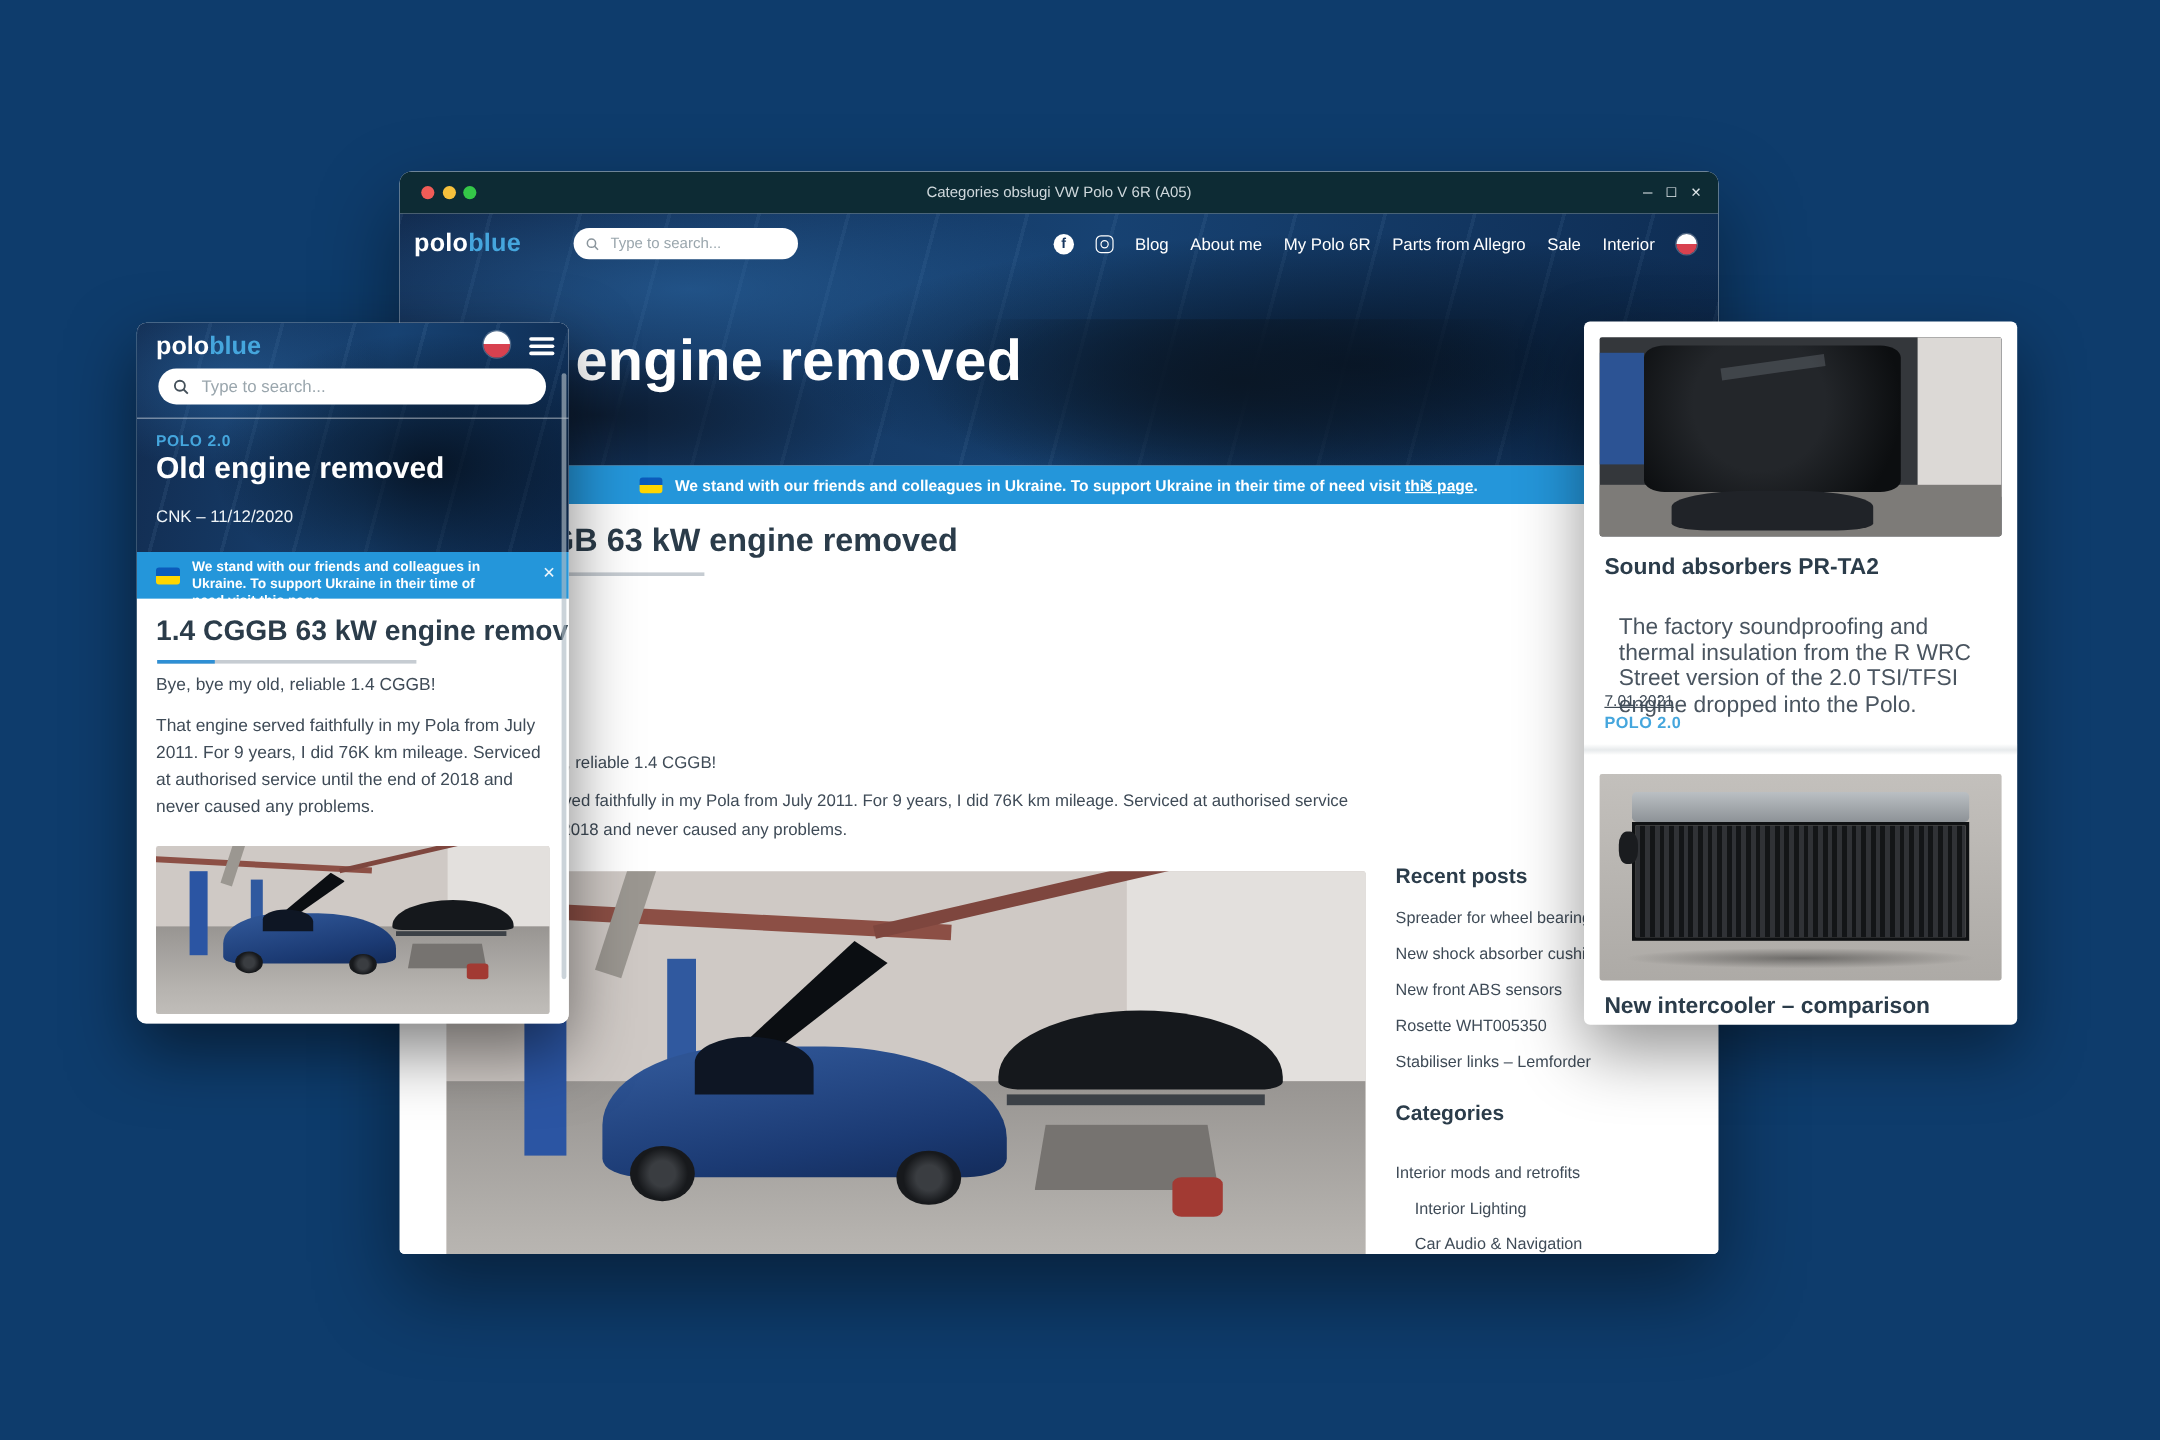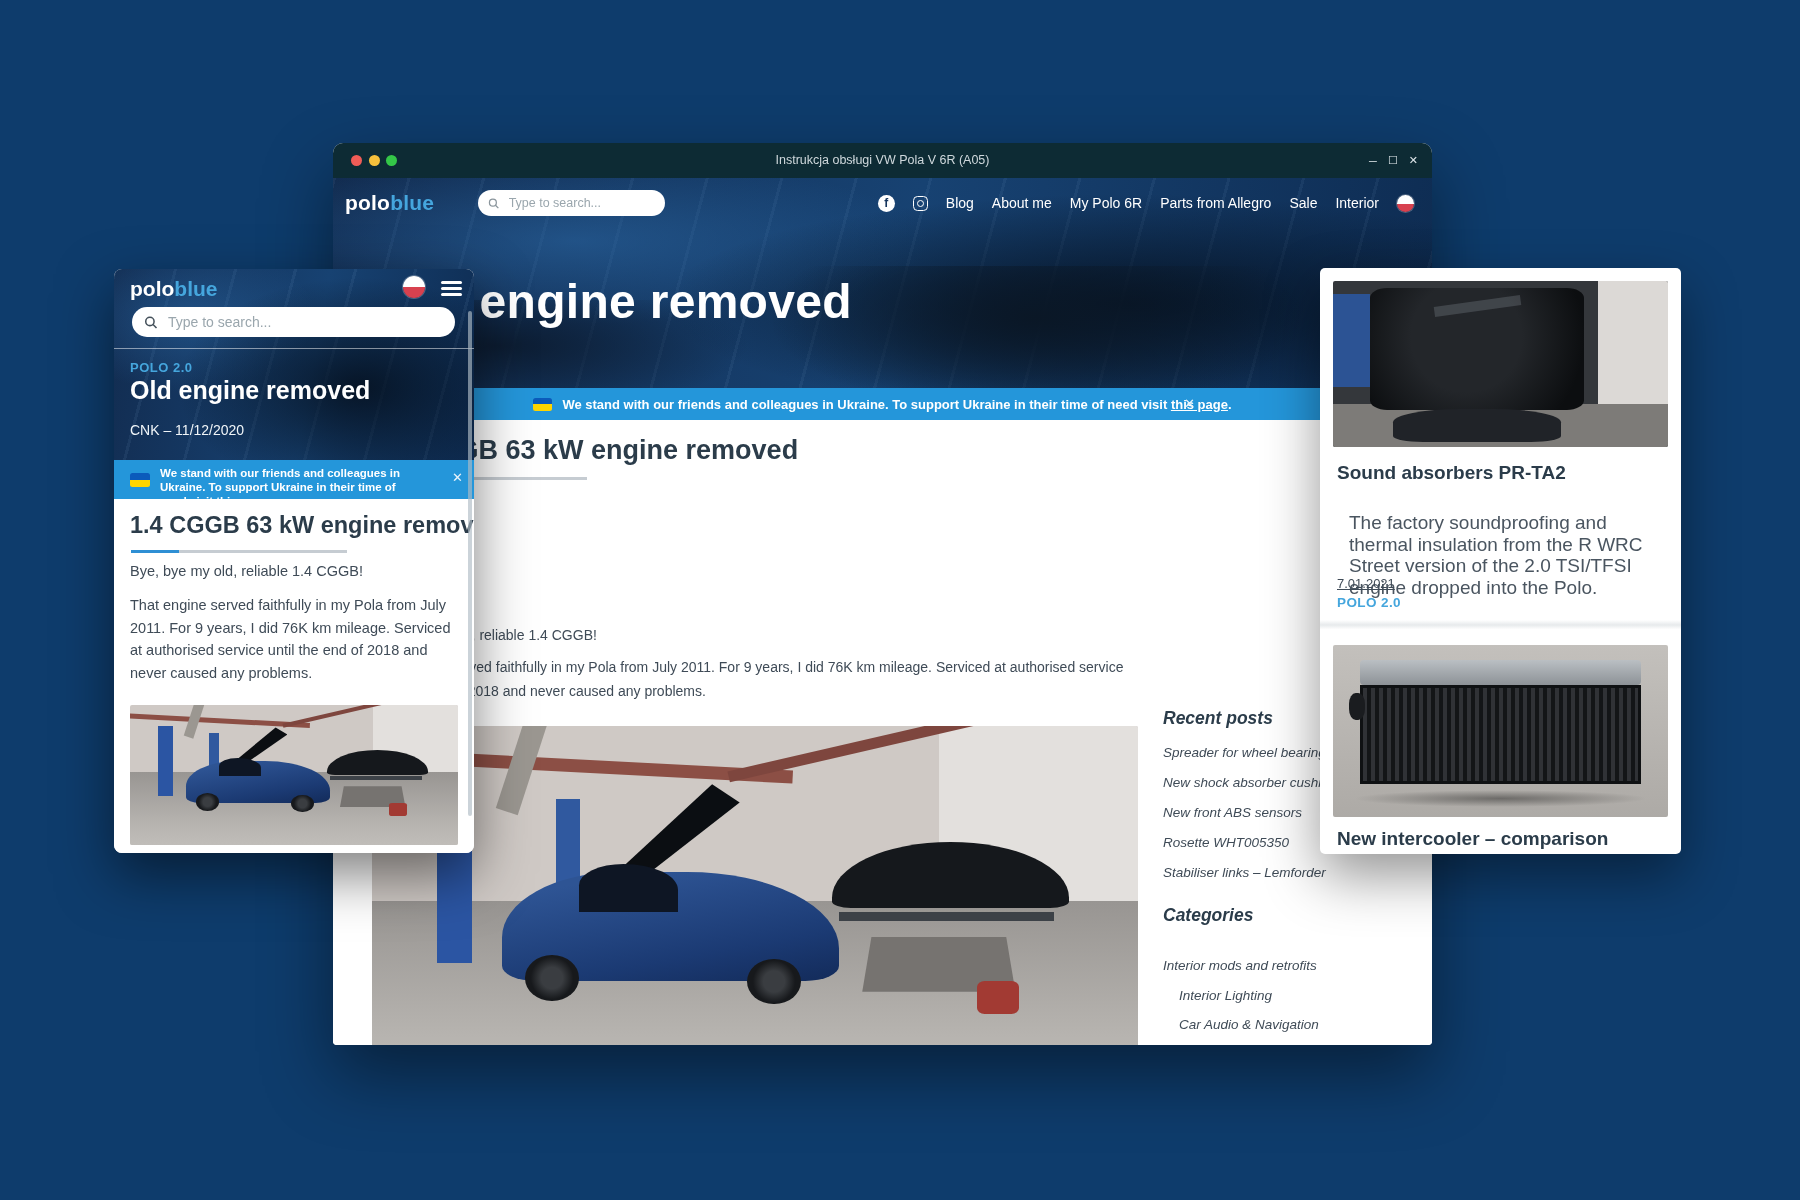--- a/index.html
+++ b/index.html
@@ -99,21 +99,21 @@
     background:radial-gradient(circle,#3a3d41 0 30%,#17191c 60%);}
   .g-wheel1{left:20%;top:63%;} .g-wheel2{left:49%;top:64%;}
   .g-car2{position:absolute;left:60%;top:32%;width:31%;height:18%;background:#15181c;
     border-radius:50% 50% 8% 8% / 85% 85% 10% 10%;}
   .g-lift2{position:absolute;left:61%;top:51%;width:28%;height:2.6%;background:#3c4147;}
   .g-cart{position:absolute;left:64%;top:58%;width:20%;height:15%;background:#767370;
     clip-path:polygon(6% 0,94% 0,100% 100%,0 100%);}
   .g-red{position:absolute;left:79%;top:70%;width:5.5%;height:9%;background:#a23a33;border-radius:18%;}
 
   
-  .side{position:absolute;left:830px;top:288px;width:280px;font-style:italic;}
+  .side{position:absolute;left:830px;top:300px;width:280px;}
   .side-h{font-size:17.5px;font-weight:bold;color:#2b3c4a;margin:0 0 17px 0;}
   .side-item{font-size:13.5px;color:#3f4b57;line-height:14px;margin:0 0 16px 0;
     white-space:nowrap;cursor:pointer;}
   .cats .side-h{margin:25px 0 33px 0;}
   .cat-item{font-size:13.5px;color:#3f4b57;line-height:14px;margin:0 0 15.5px 0;
     white-space:nowrap;cursor:pointer;}
   .cat-item.sub{padding-left:16px;}
 
   
   .right-panel{position:absolute;left:1320px;top:268px;width:361px;height:586px;background:#fff;
@@ -200,21 +200,21 @@
 <body>
 
 <div class="stage">
 
   <section class="main-window">
 
     <div class="titlebar">
       <span class="tl red"></span>
       <span class="tl yellow"></span>
       <span class="tl green"></span>
-      <div class="titletext">Instrukcja obsługi VW Pola V 6R (A05)</div>
+      <div class="titletext">Categories obsługi VW Polo V 6R (A05)</div>
       <div class="winctl">
         <span>─</span>
         <span>☐</span>
         <span>✕</span>
       </div>
     </div>
 
     <header class="hero">
       <div class="hero-shape1"></div>
       <div class="hero-shape2"></div>

